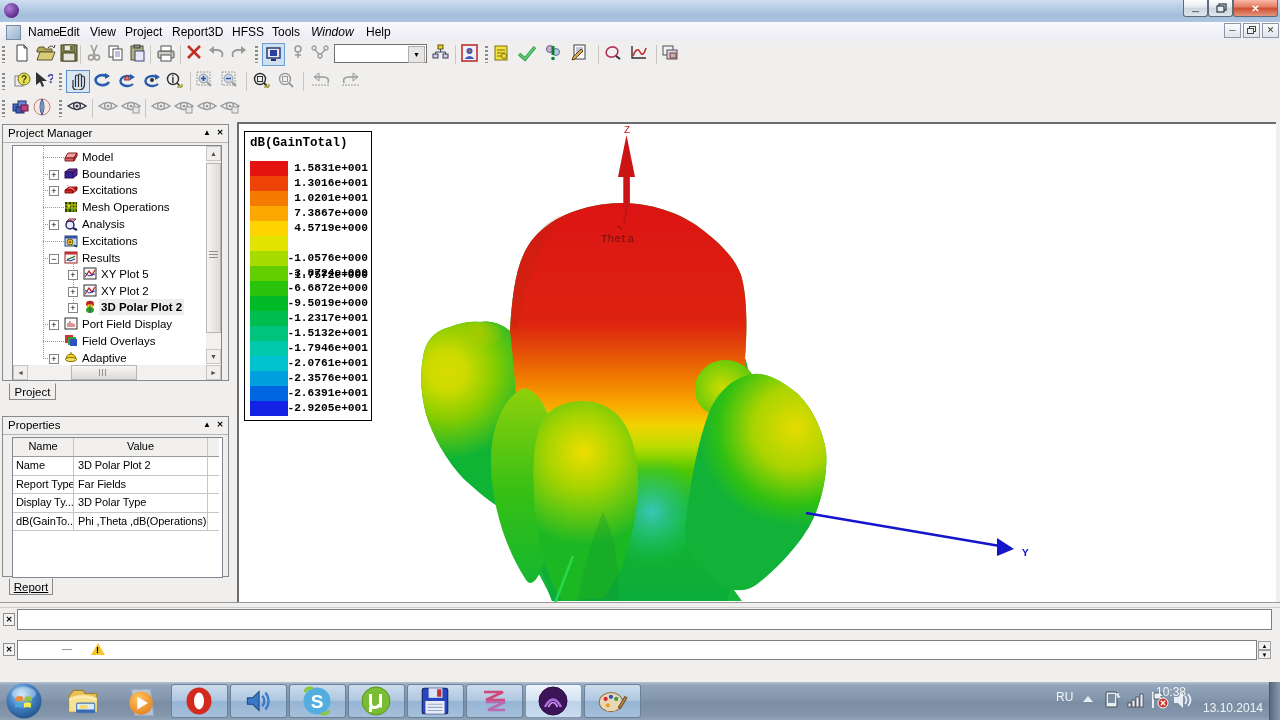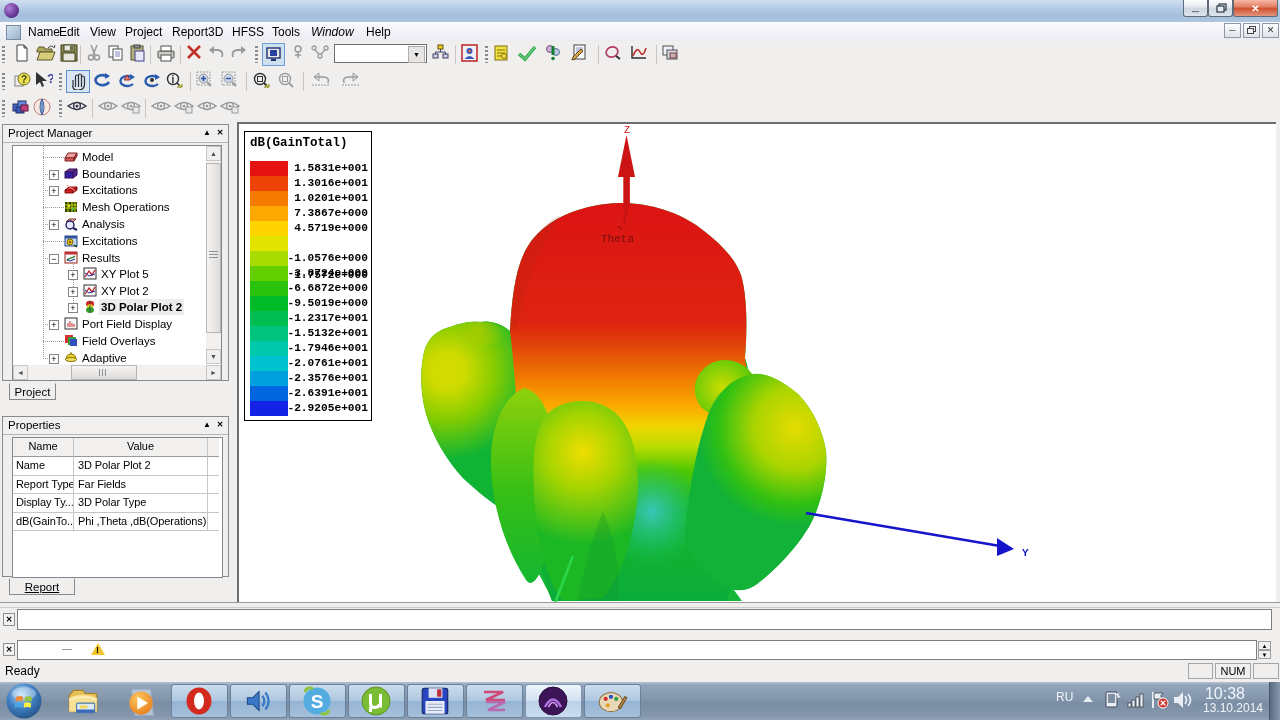--- a/index.html
+++ b/index.html
@@ -494,21 +494,21 @@
           <div class="abs" style="left:61px;top:37.5px;width:134px;height:18.5px;border-bottom:1px solid #c6c6c6;border-right:1px solid #c6c6c6;box-sizing:border-box;padding:2px 0 0 4px;white-space:nowrap;overflow:hidden;">Far Fields</div>
           <div class="abs" style="left:195px;top:37.5px;width:11px;height:18.5px;border-bottom:1px solid #c6c6c6;box-sizing:border-box;"></div>
           <div class="abs" style="left:0px;top:56.0px;width:61px;height:18.5px;border-bottom:1px solid #c6c6c6;border-right:1px solid #c6c6c6;box-sizing:border-box;padding:2px 0 0 3px;white-space:nowrap;overflow:hidden;">Display Ty...</div>
           <div class="abs" style="left:61px;top:56.0px;width:134px;height:18.5px;border-bottom:1px solid #c6c6c6;border-right:1px solid #c6c6c6;box-sizing:border-box;padding:2px 0 0 4px;white-space:nowrap;overflow:hidden;">3D Polar Type</div>
           <div class="abs" style="left:195px;top:56.0px;width:11px;height:18.5px;border-bottom:1px solid #c6c6c6;box-sizing:border-box;"></div>
           <div class="abs" style="left:0px;top:74.5px;width:61px;height:18.5px;border-bottom:1px solid #c6c6c6;border-right:1px solid #c6c6c6;box-sizing:border-box;padding:2px 0 0 3px;white-space:nowrap;overflow:hidden;">dB(GainTo...</div>
           <div class="abs" style="left:61px;top:74.5px;width:134px;height:18.5px;border-bottom:1px solid #c6c6c6;border-right:1px solid #c6c6c6;box-sizing:border-box;padding:2px 0 0 4px;white-space:nowrap;overflow:hidden;">Phi ,Theta ,dB(Operations)</div>
           <div class="abs" style="left:195px;top:74.5px;width:11px;height:18.5px;border-bottom:1px solid #c6c6c6;box-sizing:border-box;"></div>
   </div>
 </div>
-<div class="tab abs" style="left:9px;top:456px;width:66px;height:17px;line-height:16px;text-decoration:underline;">Report</div>
+<div class="tab abs" style="left:9px;top:456px;width:44px;height:17px;line-height:16px;text-decoration:underline;">Report</div>
 </div>
   <div id="view" class="abs">
     <svg id="blob" style="position:absolute;left:0;top:0;width:1037px;height:478px;" viewBox="239 124 1037 478">
 <defs>
 <linearGradient id="torso" x1="0" y1="204" x2="0" y2="601" gradientUnits="userSpaceOnUse">
  <stop offset="0" stop-color="#dc1414"></stop>
  <stop offset="0.30" stop-color="#de2310"></stop>
  <stop offset="0.36" stop-color="#e24708"></stop>
  <stop offset="0.44" stop-color="#f07c00"></stop>
  <stop offset="0.51" stop-color="#fbab00"></stop>
@@ -641,26 +641,20 @@
   </div>
   <div id="msg2" class="abs">
     <div class="xbtn" style="left:3px;top:3px;">✕</div>
     <div class="field" style="left:17px;top:0px;width:1240px;height:20px;"></div>
     <div class="abs" style="left:62px;top:9px;width:10px;height:1px;background:#9a9a9a;"></div>
     <div class="abs" style="left:91px;top:3px;width:0;height:0;border-left:7px solid transparent;border-right:7px solid transparent;border-bottom:12px solid #f4c62c;"></div>
     <div class="abs" style="left:96px;top:5px;font-size:9px;font-weight:bold;color:#000;">!</div>
     <div class="abs" style="left:1258px;top:1px;width:13px;height:9px;border:1px solid #a0a0a0;background:#f0efee;font-size:6px;text-align:center;line-height:8px;box-sizing:border-box;">▲</div>
     <div class="abs" style="left:1258px;top:10px;width:13px;height:9px;border:1px solid #a0a0a0;background:#f0efee;font-size:6px;text-align:center;line-height:8px;box-sizing:border-box;">▼</div>
   </div>
-  <div id="statusbar" class="abs">
-    <span class="abs" style="left:5px;top:4px;">Ready</span>
-    <div class="sbox" style="left:1188px;width:25px;"></div>
-    <div class="sbox" style="left:1215px;width:36px;font-size:11px;text-align:center;line-height:14px;">NUM</div>
-    <div class="sbox" style="left:1253px;width:26px;"></div>
-  </div>
   <div id="taskbar" class="abs">
       <div class="abs" style="left:4px;top:0px;width:40px;height:38px;"><svg width="40" height="38" viewBox="0 0 40 38">
           <defs>
             <radialGradient id="orb" cx="0.42" cy="0.32" r="0.85">
               <stop offset="0" stop-color="#b8e0fa"></stop>
               <stop offset="0.45" stop-color="#3f7fc2"></stop>
               <stop offset="1" stop-color="#1a4170"></stop>
             </radialGradient>
           </defs>
 <circle cx="20" cy="19" r="17.5" fill="url(#orb)"></circle>
@@ -765,17 +759,17 @@
           <path d="M3 2 v16" stroke="#e8eef4" stroke-width="2"></path>
           <path d="M4 3 h9 l-2.5 3 2.5 3 h-9 z" fill="#e8eef4" stroke="#3c4654" stroke-width="0.8"></path>
           <circle cx="13" cy="13" r="5" fill="#d03028" stroke="#fff"></circle>
           <path d="M10.8 10.8 l4.4 4.4 m0 -4.4 l-4.4 4.4" stroke="#fff" stroke-width="1.4"></path>
         </svg></div>
 <div class="abs" style="left:1172px;top:9px;">
 <svg width="20" height="18" viewBox="0 0 20 18">
           <path d="M2 6 h4 l5 -5 v16 l-5 -5 h-4 z" fill="#e8eef4"></path>
           <path d="M13 5 q3 4 0 8 M16 3 q5 6 0 12" stroke="#e8eef4" stroke-width="1.8" fill="none"></path>
         </svg></div>
-<div class="abs" style="left:1193px;top:3px;width:52px;font-size:16px;color:#f0f4f8;text-align:right;">10:38</div>
+<div class="abs" style="left:1156px;top:3px;width:52px;font-size:12px;color:#f0f4f8;text-align:left;">10:38</div>
 <div class="abs" style="left:1198px;top:19px;width:70px;font-size:12px;color:#f0f4f8;text-align:center;">13.10.2014</div>
 <div class="abs" style="left:1269px;top:0;width:11px;height:38px;background:linear-gradient(90deg,#5c6c80,#8c9cb0);border-left:1px solid #4a5868;"></div>
 </div>
 </div>
 
 </body></html>

